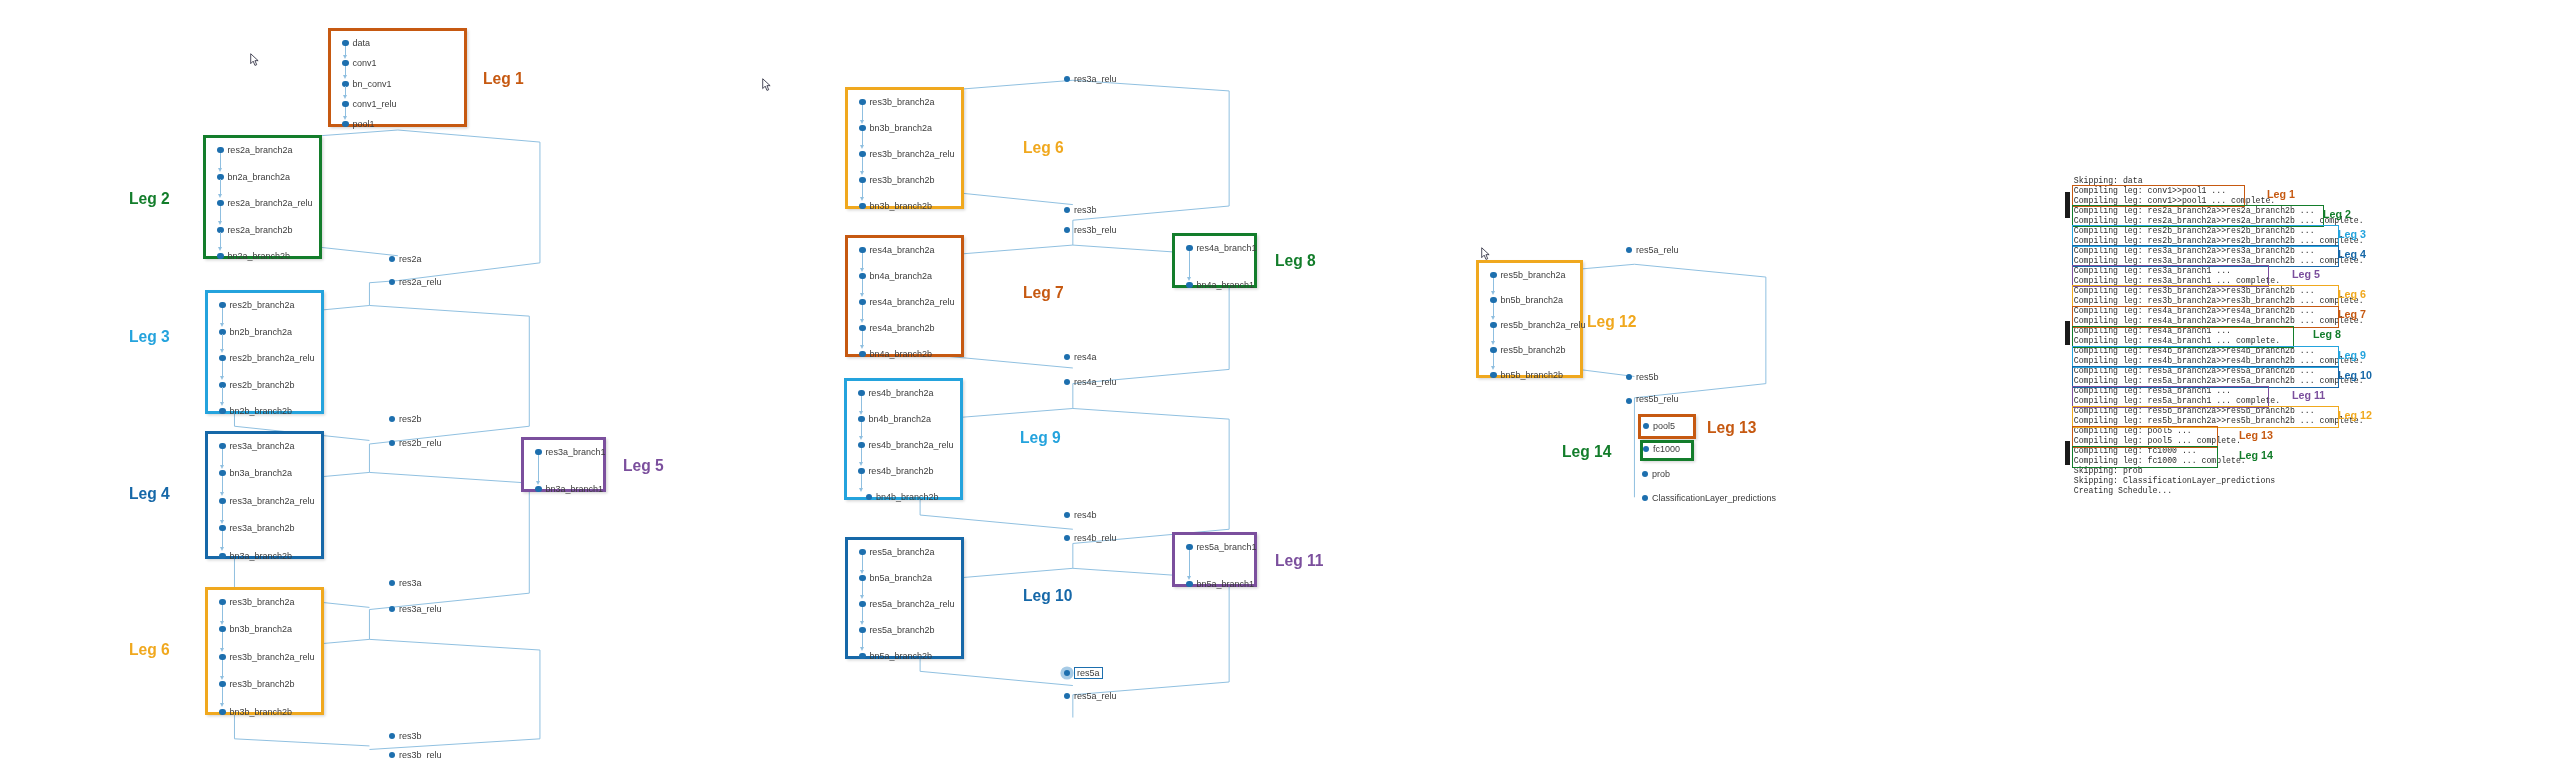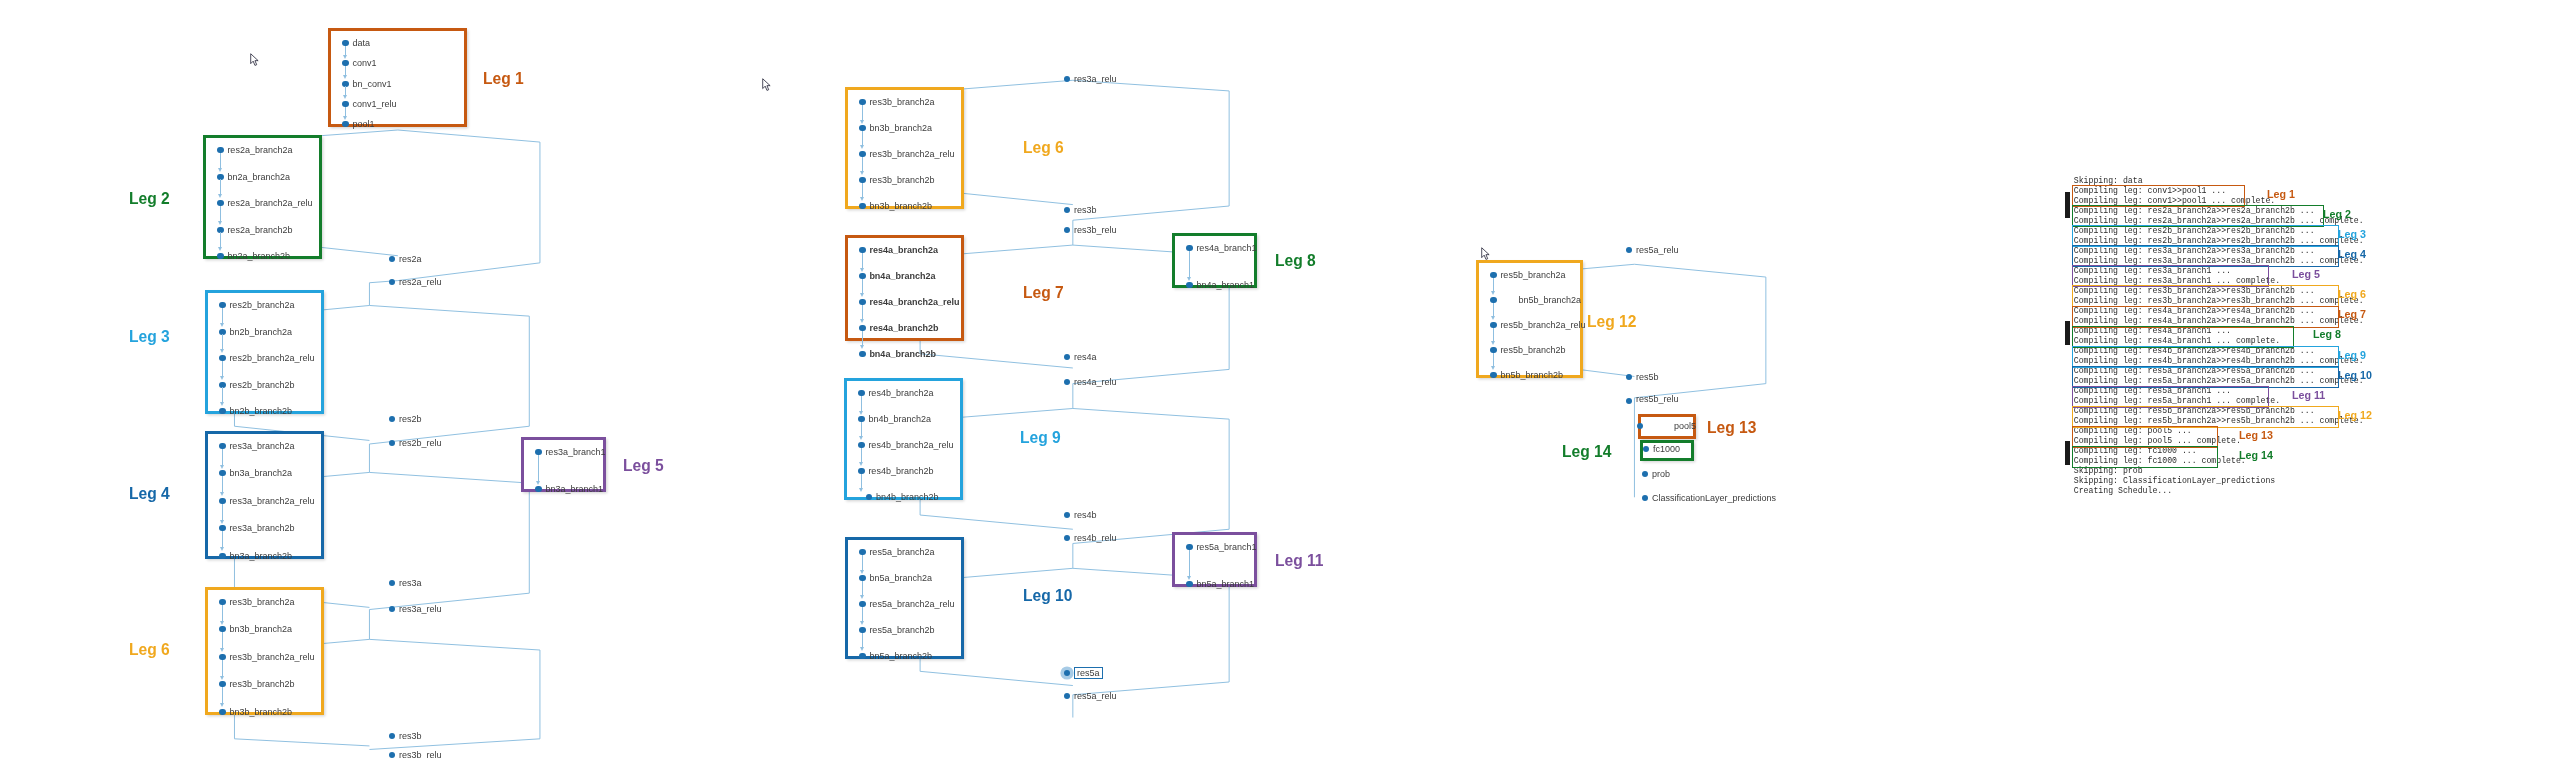--- a/index.html
+++ b/index.html
@@ -345,21 +345,21 @@
       </div>
       <div class="vseg" style="left: 14px; top: 93px; height: 16px;"></div>
       <div class="varrow" style="left: 12px; top: 107px;"></div>
       <div class="node" style="left: 11.4px; top: 111px;">
         <span class="dot"></span>
         <span class="lbl">bn3b_branch2b</span>
       </div>
     </div>
   <div class="leglabel t-gold" style="left:277px;top:139px;">Leg 6</div>
 
-  <div class="legbox c-orange" style="left: 99px; top: 235px; width: 119px; height: 106px; position: absolute; font-weight: bold;">
+  <div class="legbox c-orange" style="left: 99px; top: 235px; width: 119px; height: 122px; position: absolute;">
       <div class="node" style="left: 11.4px; top: 7px;">
         <span class="dot"></span>
         <span class="lbl">res4a_branch2a</span>
       </div>
       <div class="vseg" style="left: 14px; top: 15px; height: 16px;"></div>
       <div class="varrow" style="left: 12px; top: 29.5px;"></div>
       <div class="node" style="left: 11.4px; top: 33px;">
         <span class="dot"></span>
         <span class="lbl">bn4a_branch2a</span>
       </div>
@@ -529,21 +529,21 @@
     <path d="M1,1 L1,15 L4.5,11.5 L7,17.5 L9.5,16.5 L7,10.8 L11.5,10.8 Z" fill="#fff" stroke="#1a1a2e" stroke-width="1.1"></path>
   </svg>
 
   <div class="legbox c-gold" style="left: 55px; top: 260px; width: 107px; height: 118px; position: absolute;">
       <div class="node" style="left: 11.4px; top: 7px;">
         <span class="dot"></span>
         <span class="lbl">res5b_branch2a</span>
       </div>
       <div class="vseg" style="left: 14px; top: 15px; height: 15px;"></div>
       <div class="varrow" style="left: 12px; top: 28px;"></div>
-      <div class="node" style="left: 11.4px; top: 32px; gap: 18px;">
+      <div class="node" style="left: 11.4px; top: 32px;">
         <span class="dot"></span>
         <span class="lbl">bn5b_branch2a</span>
       </div>
       <div class="vseg" style="left: 14px; top: 40px; height: 15px;"></div>
       <div class="varrow" style="left: 12px; top: 53px;"></div>
       <div class="node" style="left: 11.4px; top: 57px;">
         <span class="dot"></span>
         <span class="lbl">res5b_branch2a_relu</span>
       </div>
       <div class="vseg" style="left: 14px; top: 65px; height: 15px;"></div>
@@ -572,21 +572,21 @@
     <span class="lbl">res5a_relu</span>
     </div>
   <div class="node" style="left:205px;top:372px;">
     <span class="dot"></span>
     <span class="lbl">res5b</span>
     </div>
   <div class="node" style="left:205px;top:394px;align-items:flex-end;">
     <span class="dot"></span>
     <span class="lbl">res5b_relu</span>
     </div>
-  <div class="node" style="left:216px;top:421px;gap:27px;">
+  <div class="node" style="left:222px;top:421px;">
     <span class="dot"></span>
     <span class="lbl">pool5</span>
     </div>
   <div class="node" style="left:222px;top:444px;">
     <span class="dot"></span>
     <span class="lbl">fc1000</span>
     </div>
   <div class="node" style="left:221px;top:469px;">
     <span class="dot"></span>
     <span class="lbl">prob</span>

